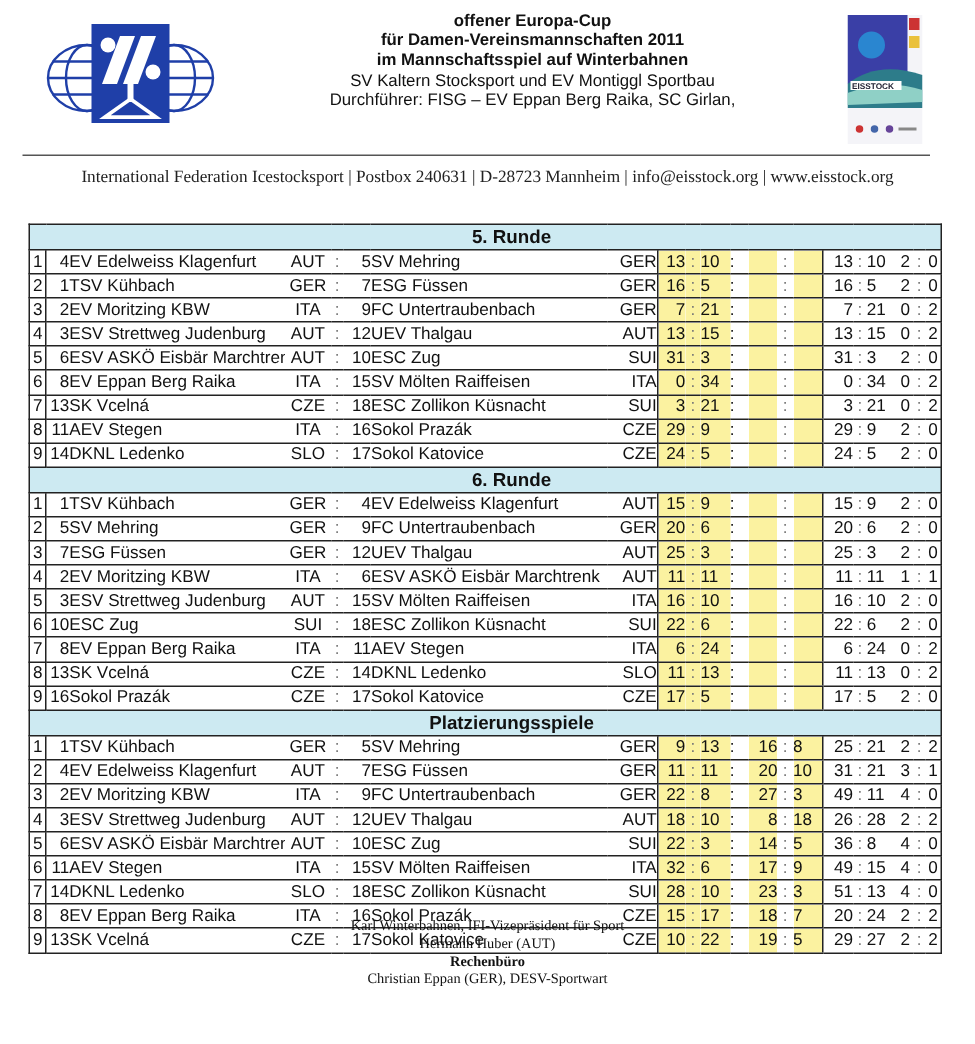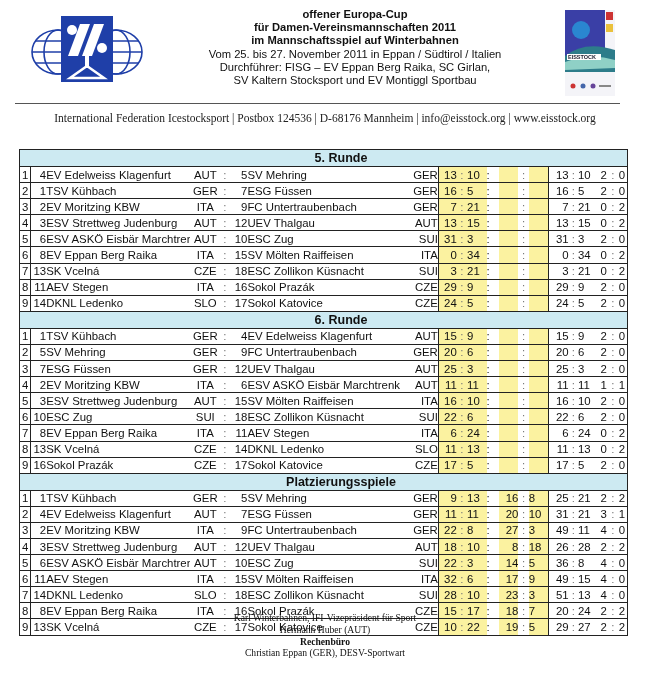--- a/index.html
+++ b/index.html
@@ -60,23 +60,22 @@
       <polygon points="66,14 76,14 64,46 54,46" fill="#fff"></polygon>
       <rect x="57" y="42" width="4" height="16" fill="#fff"></rect>
       <polygon points="42,68 59,56 76,68" fill="none" stroke="#fff" stroke-width="2.5"></polygon>
     </svg>
   </div>
 
   <div class="title-block">
     <div class="b">offener Europa-Cup</div>
     <div class="b">für Damen-Vereinsmannschaften 2011</div>
     <div class="b">im Mannschaftsspiel auf Winterbahnen</div>
-    <div>Vom 25. bis 27. November 2011 in Eppan / Südtirol / Italien</div>
+    <div>SV Kaltern Stocksport und EV Montiggl Sportbau</div>
     <div>Durchführer: FISG – EV Eppan Berg Raika, SC Girlan,</div>
-    <div>SV Kaltern Stocksport und EV Montiggl Sportbau</div>
   </div>
 
   <div class="logo-right">
     <svg width="50" height="86" viewBox="0 0 50 86">
       <rect x="0" y="0" width="50" height="86" fill="#f4f4f8"></rect>
       <rect x="0" y="0" width="40" height="46" fill="#3a3fa6"></rect>
       <path d="M0 46 Q20 30 50 40 L50 62 L0 62 Z" fill="#2d7c8a"></path>
       <path d="M0 52 Q25 42 50 50 L50 58 L0 60 Z" fill="#8fd0c6"></path>
       <circle cx="16" cy="20" r="9" fill="#2a86d0"></circle>
       <rect x="41" y="2" width="7" height="8" fill="#c33"></rect>
@@ -86,21 +85,21 @@
       <circle cx="8" cy="76" r="2.5" fill="#c33"></circle>
       <circle cx="18" cy="76" r="2.5" fill="#46a"></circle>
       <circle cx="28" cy="76" r="2.5" fill="#649"></circle>
       <rect x="34" y="75" width="12" height="2" fill="#888"></rect>
     </svg>
   </div>
 
   <div class="hr"></div>
 </div>
 
-<div class="fed-line">International Federation Icestocksport | Postbox 124536 | D-68176 Mannheim | info@eisstock.org | www.eisstock.org</div>
+<div class="fed-line">International Federation Icestocksport | Postbox 240631 | D-28723 Mannheim | info@eisstock.org | www.eisstock.org</div>
 
 <table class="results">
   <colgroup>
     <col style="width:11px">
       <col style="width:15px">
       <col style="width:140px">
       <col style="width:30px">
       <col style="width:8px">
       <col style="width:18px">
     <col style="width:154px">

